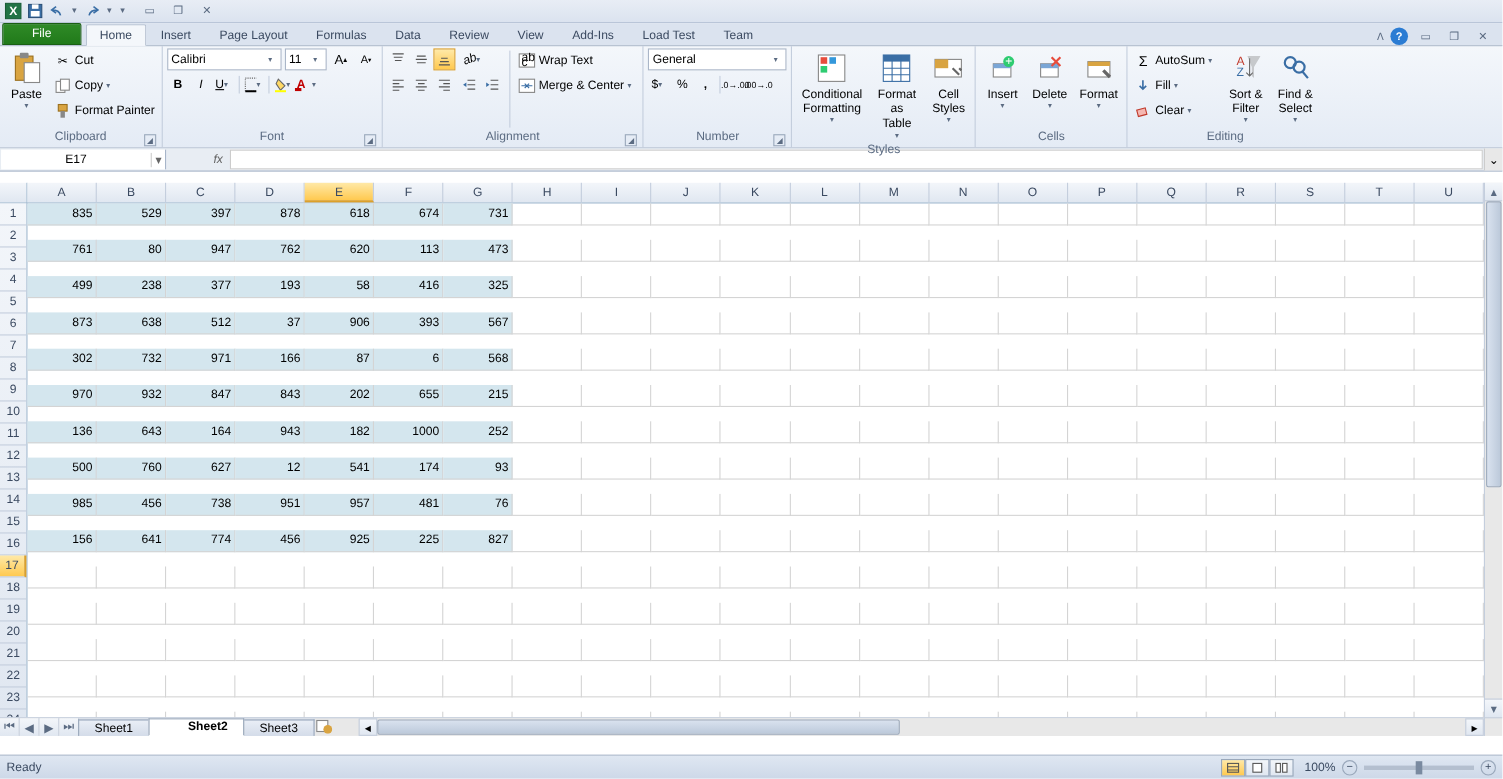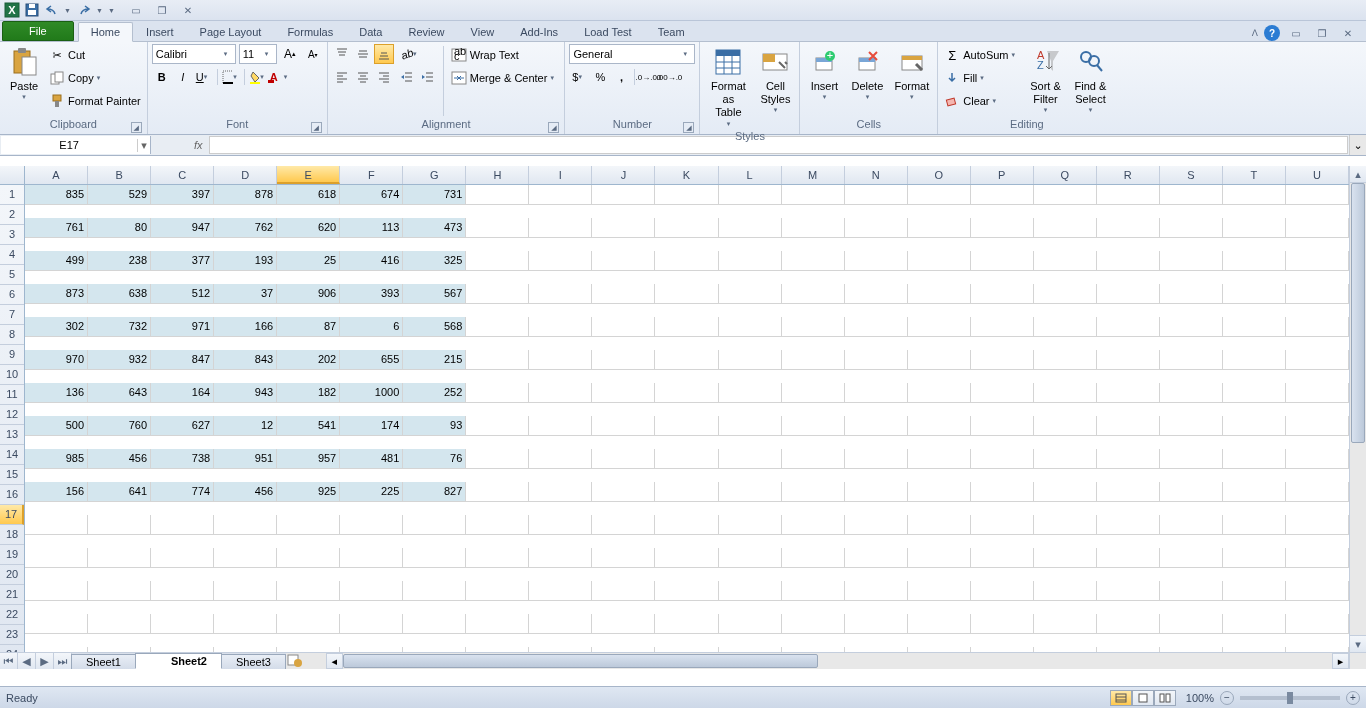--- a/index.html
+++ b/index.html
@@ -183,21 +183,21 @@
             <span>Format Painter</span>
           </div>
       </div>
     </div>
     <div class="group-label"><span>Clipboard</span><span class="dlaunch">◢</span></div>
   </div>
 
   <div class="group">
     <div class="group-body vstack" style="gap:3px;">
       <div style="display:flex; gap:3px;">
-        <div class="combo" style="width:84px;justify-content:center;">
+        <div class="combo" style="width:104px;justify-content:center;">
             <span style="flex:1;">Calibri</span>
             <span class="dd">▾</span>
           </div>
         <div class="combo" style="width:38px;">
             <span style="flex:1;">11</span>
             <span class="dd">▾</span>
           </div>
         <span class="btn16" style="font-size:12px;">A<sup style="font-size:7px;">▴</sup></span>
         <span class="btn16" style="font-size:10px;">A<sup style="font-size:6px;">▾</sup></span>
       </div>
@@ -361,20 +361,32 @@
         <span class="sep-v"></span>
         <span class="btn16" style="font-size:8px;">.0→.00</span>
         <span class="btn16" style="font-size:8px;">.00→.0</span>
       </div>
     </div>
     <div class="group-label"><span>Number</span><span class="dlaunch">◢</span></div>
   </div>
 
   <div class="group">
     <div class="group-body">
+      <div class="big-btn" style="width:64px;">
+          <span class="ic">
+            <svg width="28" height="28">
+              <rect x="2" y="2" width="24" height="24" fill="#fff" stroke="#888"></rect>
+              <rect x="4" y="4" width="6" height="6" fill="#e74c3c"></rect>
+              <rect x="12" y="4" width="6" height="6" fill="#3498db"></rect>
+              <rect x="4" y="12" width="6" height="6" fill="#2ecc71"></rect>
+            </svg>
+          </span>
+          <span>Conditional Formatting</span>
+          <span class="dd">▾</span>
+        </div>
       <div class="big-btn" style="width:48px;">
           <span class="ic">
             <svg width="28" height="28">
               <rect x="2" y="2" width="24" height="24" fill="#fff" stroke="#3a6ea5"></rect>
               <rect x="2" y="2" width="24" height="6" fill="#3a6ea5"></rect>
               <line x1="10" y1="2" x2="10" y2="26" stroke="#3a6ea5"></line>
               <line x1="18" y1="2" x2="18" y2="26" stroke="#3a6ea5"></line>
               <line x1="2" y1="14" x2="26" y2="14" stroke="#3a6ea5"></line>
               <line x1="2" y1="20" x2="26" y2="20" stroke="#3a6ea5"></line>
             </svg>
@@ -600,21 +612,21 @@
         <div class="cell"></div>
         <div class="cell"></div>
         <div class="cell"></div>
         <div class="cell"></div>
       </div>
       <div class="row">
         <div class="cell hl">499</div>
         <div class="cell hl">238</div>
         <div class="cell hl">377</div>
         <div class="cell hl">193</div>
-        <div class="cell hl">25</div>
+        <div class="cell hl">58</div>
         <div class="cell hl">416</div>
         <div class="cell hl">325</div>
         <div class="cell"></div>
         <div class="cell"></div>
         <div class="cell"></div>
         <div class="cell"></div>
         <div class="cell"></div>
         <div class="cell"></div>
         <div class="cell"></div>
         <div class="cell"></div>

